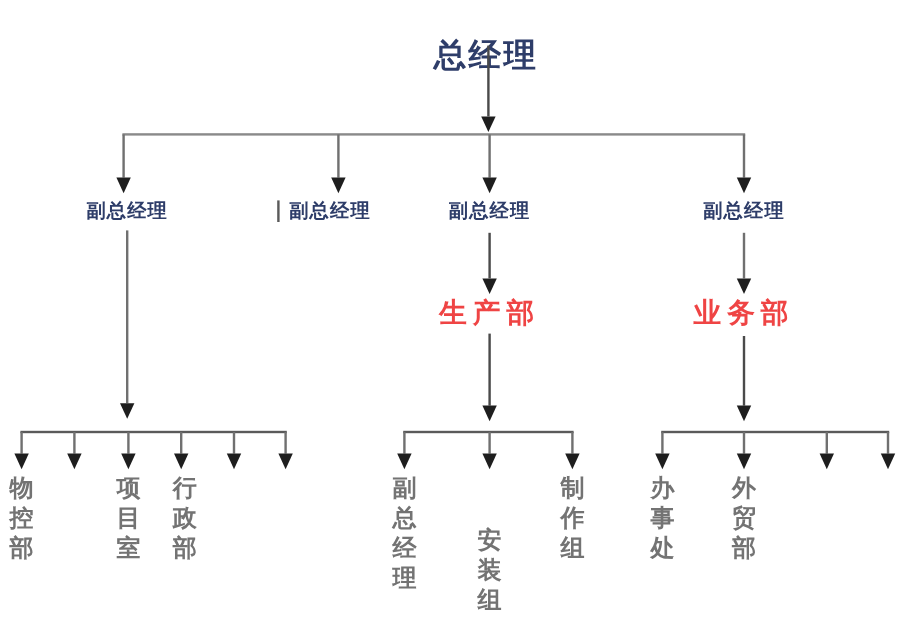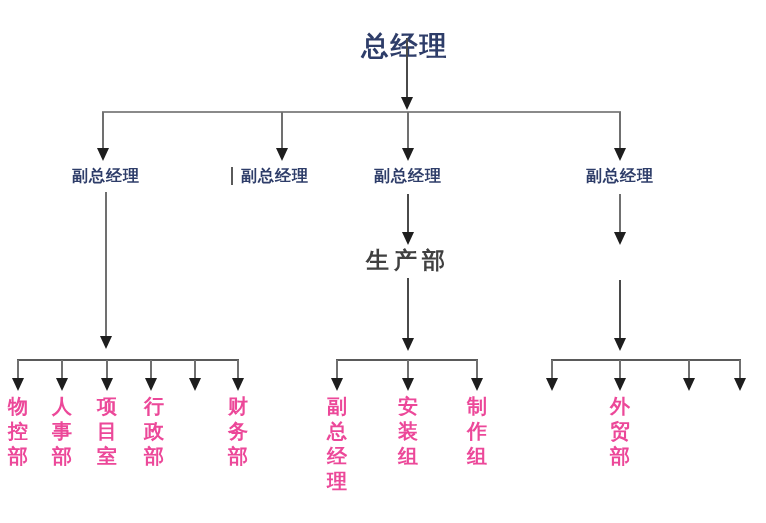--- a/index.html
+++ b/index.html
@@ -16,29 +16,29 @@
     color: #2e3d69;
     font-size: 27px;
     letter-spacing: 2px;
   }
   .mgr-node {
     color: #2e3d69;
     font-size: 16px;
     letter-spacing: 1px;
   }
   .dept-node {
-    color: #404040;
+    color: #ef4444;
     font-size: 23px;
     letter-spacing: 5px;
   }
   .leaf {
     position: absolute;
     width: 24px;
     top: 394px;
-    color: #ec4899;
+    color: #737373;
     font-size: 20px;
     line-height: 25px;
     font-weight: bold;
     text-align: center;
     word-break: break-all;
   }
   .vline { position: absolute; width: 2px; background: #707070; }
   .hline { position: absolute; height: 2px; background: #8a8a8a; }
   .arrow {
     position: absolute; width: 0; height: 0;
@@ -85,51 +85,51 @@
   <div class="vline" style="left:106px; top:360px; height:18px;"></div>
   <div class="arrow" style="left:101px; top:378px;"></div>
   <div class="vline" style="left:150px; top:360px; height:18px;"></div>
   <div class="arrow" style="left:145px; top:378px;"></div>
   <div class="vline" style="left:194px; top:360px; height:18px;"></div>
   <div class="arrow" style="left:189px; top:378px;"></div>
   <div class="vline" style="left:237px; top:360px; height:18px;"></div>
   <div class="arrow" style="left:232px; top:378px;"></div>
 
   <div class="leaf" style="left:6px;">物控部</div>
-  <div class="leaf" style="left:50px;">人事部</div>
   <div class="leaf" style="left:95px;">项目室</div>
   <div class="leaf" style="left:142px;">行政部</div>
-  <div class="leaf" style="left:226px;">财务部</div>
 
   <div class="vline" style="left:407px; top:194px; height:38px; background:#4a4a4a;"></div>
   <div class="arrow" style="left:402px; top:232px;"></div>
   <div class="node dept-node" style="left:338px; top:245px; width:140px;">生产部</div>
   <div class="vline" style="left:407px; top:278px; height:60px; background:#4a4a4a;"></div>
   <div class="arrow" style="left:402px; top:338px;"></div>
   <div class="hline" style="left:336px; top:359px; width:142px; background:#5a5a5a;"></div>
   <div class="vline" style="left:336px; top:360px; height:18px;"></div>
   <div class="arrow" style="left:331px; top:378px;"></div>
   <div class="vline" style="left:407px; top:360px; height:18px;"></div>
   <div class="arrow" style="left:402px; top:378px;"></div>
   <div class="vline" style="left:476px; top:360px; height:18px;"></div>
   <div class="arrow" style="left:471px; top:378px;"></div>
 
   <div class="leaf" style="left:325px;">副总经理</div>
-  <div class="leaf" style="left:396px;">安装组</div>
+  <div class="leaf" style="left:396px;margin-top:44px;">安装组</div>
   <div class="leaf" style="left:465px;">制作组</div>
 
   <div class="vline" style="left:619px; top:194px; height:38px;"></div>
   <div class="arrow" style="left:614px; top:232px;"></div>
+  <div class="node dept-node" style="left:550px; top:245px; width:140px;">业务部</div>
   <div class="vline" style="left:619px; top:280px; height:58px; background:#4a4a4a;"></div>
   <div class="arrow" style="left:614px; top:338px;"></div>
   <div class="hline" style="left:551px; top:359px; width:190px; background:#5a5a5a;"></div>
   <div class="vline" style="left:551px; top:360px; height:18px;"></div>
   <div class="arrow" style="left:546px; top:378px;"></div>
   <div class="vline" style="left:619px; top:360px; height:18px;"></div>
   <div class="arrow" style="left:614px; top:378px;"></div>
   <div class="vline" style="left:688px; top:360px; height:18px;"></div>
   <div class="arrow" style="left:683px; top:378px;"></div>
   <div class="vline" style="left:739px; top:360px; height:18px;"></div>
   <div class="arrow" style="left:734px; top:378px;"></div>
 
+  <div class="leaf" style="left:540px;">办事处</div>
   <div class="leaf" style="left:608px;">外贸部</div>
 
 </div>
 
 </body></html>

